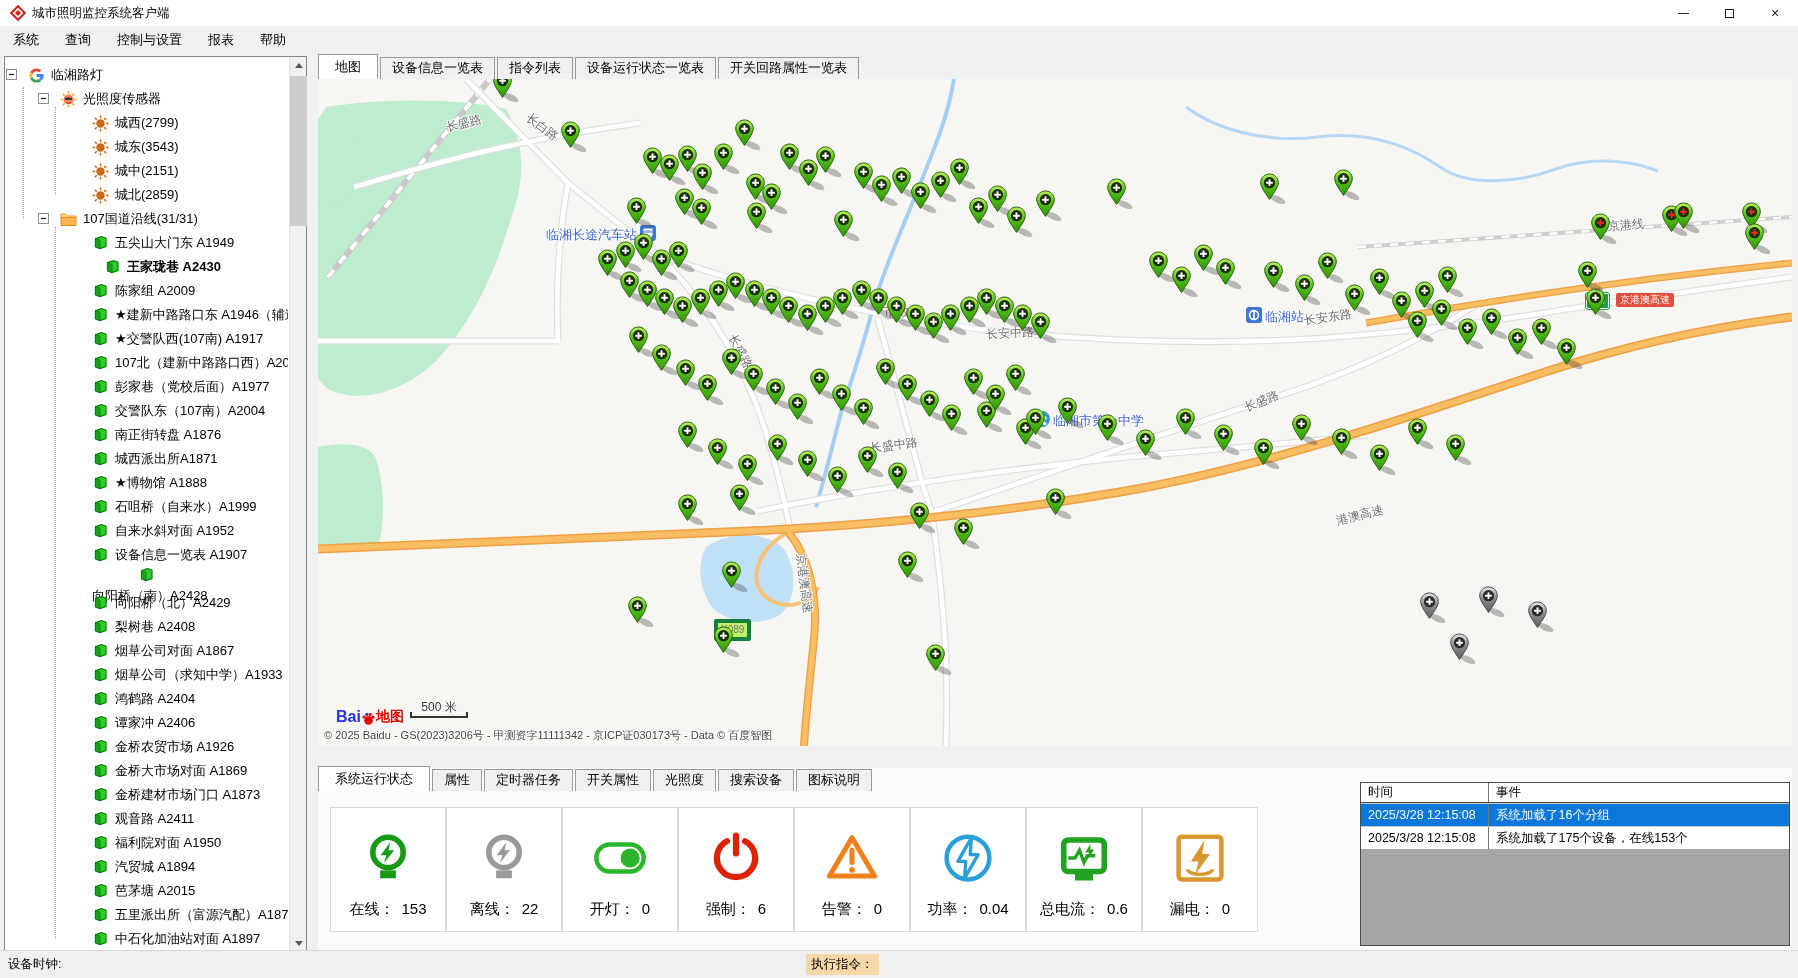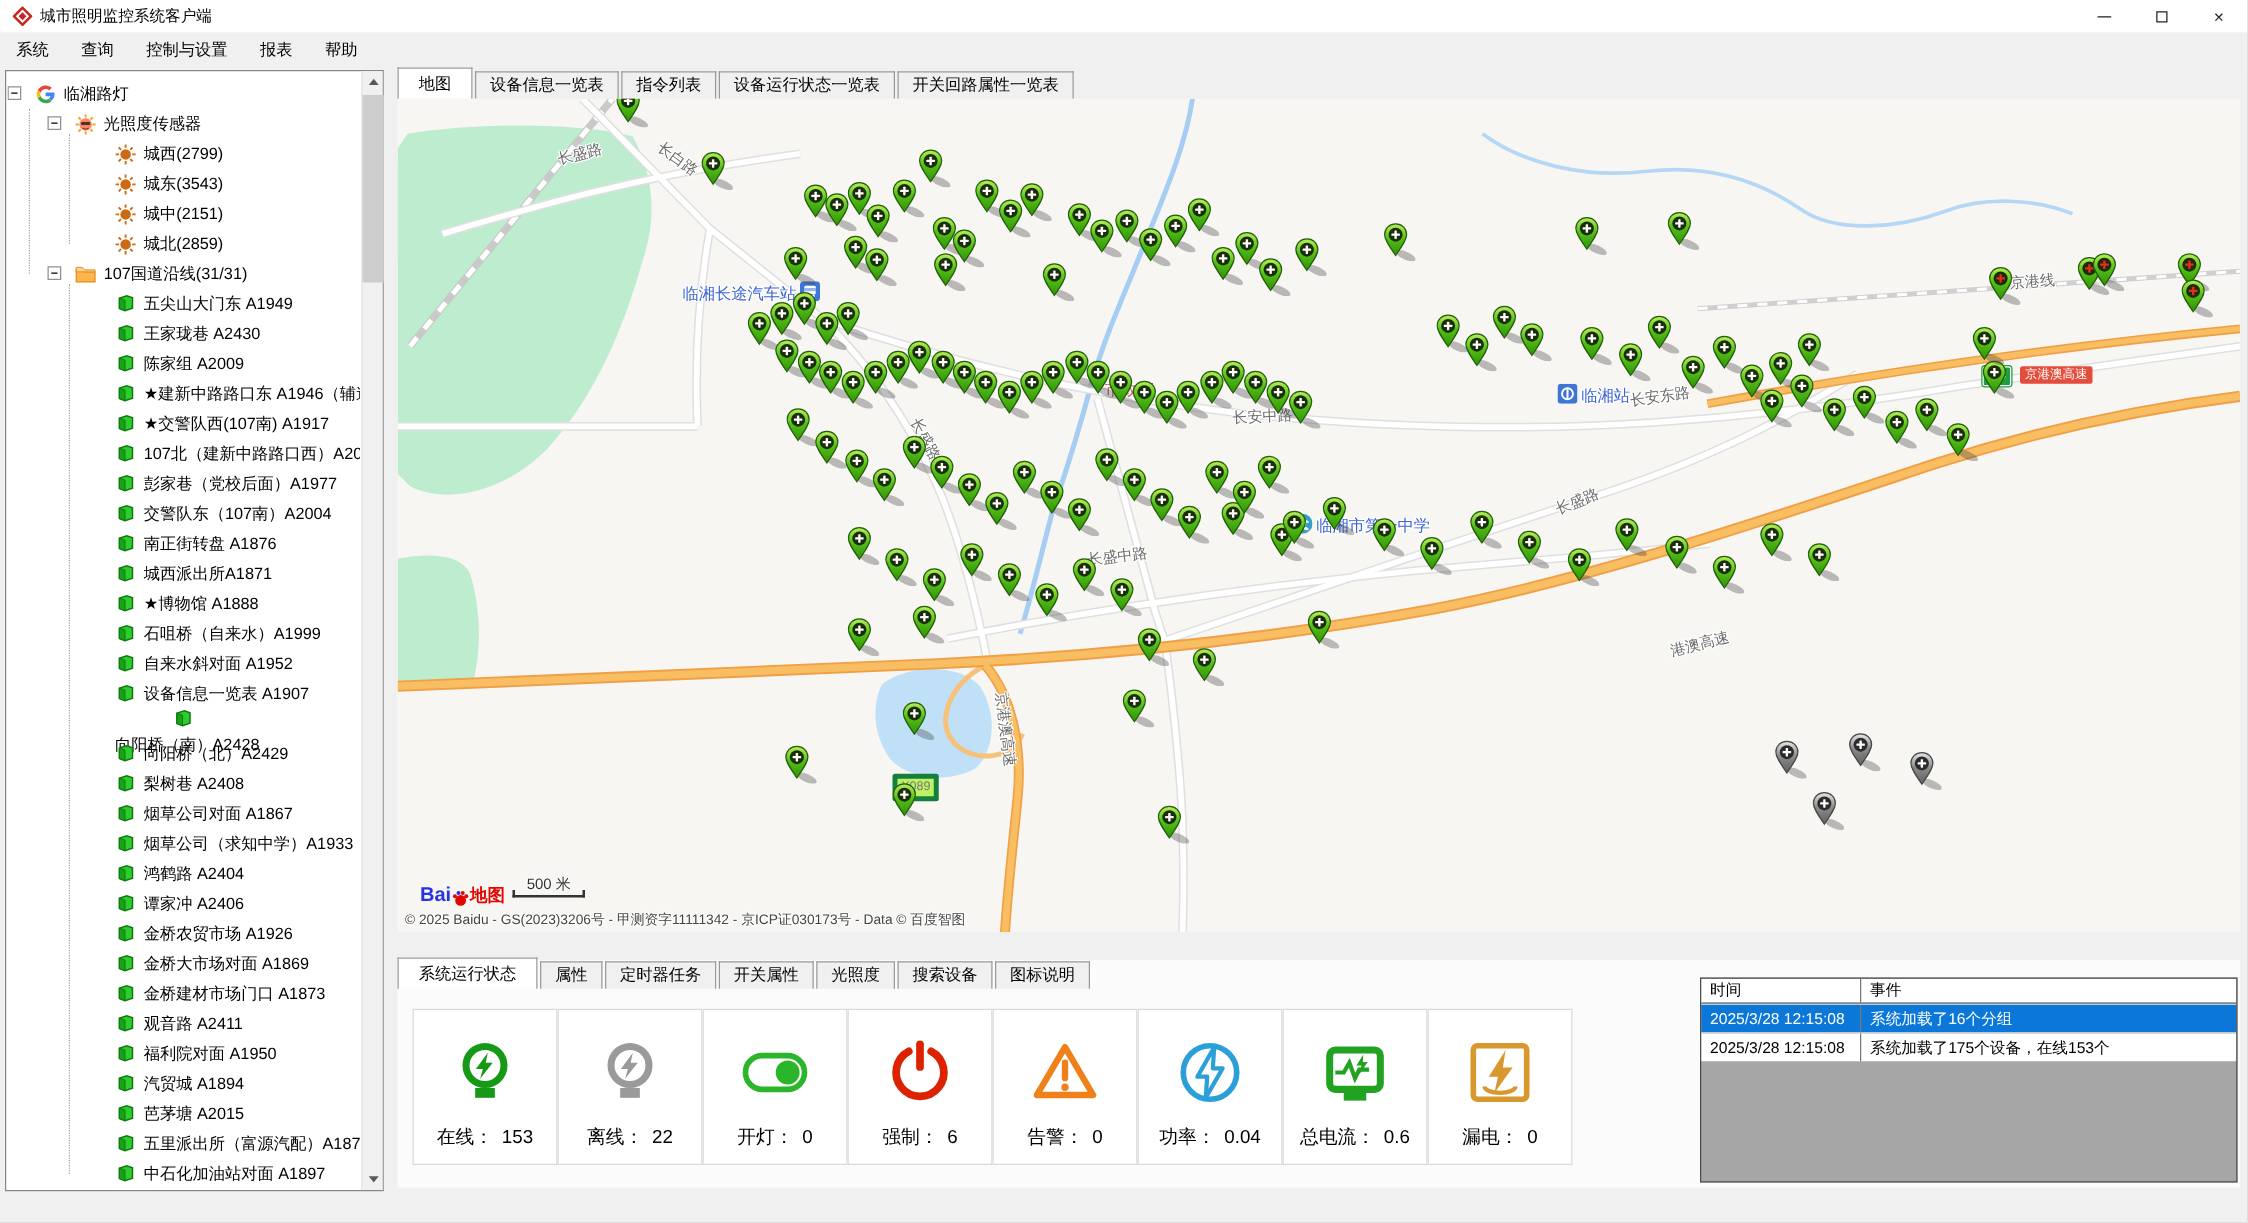--- a/index.html
+++ b/index.html
@@ -215,21 +215,21 @@
             </svg></span>
           <span class="t-label">107国道沿线(31/31)</span>
         </div>
         <div class="tree-row" style="left: 86px; top: 173px;">
           <span class="t-icon"><svg viewBox="0 0 17 17" width="17" height="17">
               <path d="M3.5,3.5 L9.5,1.6 L14,3.2 L14,11.5 L8,13.6 L3.5,11.8 Z" fill="#2ecc2e" stroke="#0d7a0d" stroke-width="1.2"></path>
               <path d="M3.5,3.5 L8,5.2 L8,13.6 L3.5,11.8 Z" fill="#17a317" stroke="#0d7a0d" stroke-width="0.8"></path>
             </svg></span>
           <span class="t-label">五尖山大门东 A1949</span>
         </div>
-        <div class="tree-row" style="left: 86px; top: 197px;">
+        <div class="tree-row" style="left: 98px; top: 197px; font-weight: bold;">
           <span class="t-icon"><svg viewBox="0 0 17 17" width="17" height="17">
               <path d="M3.5,3.5 L9.5,1.6 L14,3.2 L14,11.5 L8,13.6 L3.5,11.8 Z" fill="#2ecc2e" stroke="#0d7a0d" stroke-width="1.2"></path>
               <path d="M3.5,3.5 L8,5.2 L8,13.6 L3.5,11.8 Z" fill="#17a317" stroke="#0d7a0d" stroke-width="0.8"></path>
             </svg></span>
           <span class="t-label">王家珑巷 A2430</span>
         </div>
         <div class="tree-row" style="left: 86px; top: 221px;">
           <span class="t-icon"><svg viewBox="0 0 17 17" width="17" height="17">
               <path d="M3.5,3.5 L9.5,1.6 L14,3.2 L14,11.5 L8,13.6 L3.5,11.8 Z" fill="#2ecc2e" stroke="#0d7a0d" stroke-width="1.2"></path>
               <path d="M3.5,3.5 L8,5.2 L8,13.6 L3.5,11.8 Z" fill="#17a317" stroke="#0d7a0d" stroke-width="0.8"></path>
@@ -1646,13 +1646,17 @@
           <div class="ev-cell-time">2025/3/28 12:15:08</div>
           <div class="ev-cell-event">系统加载了16个分组</div>
         </div>
         <div class="ev-row">
           <div class="ev-cell-time">2025/3/28 12:15:08</div>
           <div class="ev-cell-event">系统加载了175个设备，在线153个</div>
         </div>
       </div>
   </div>
 
+  <div class="statusbar">
+    <span class="sb-left">设备时钟:</span>
+    <span class="sb-exec">执行指令：</span>
+  </div>
 </div>
 
 </body></html>

